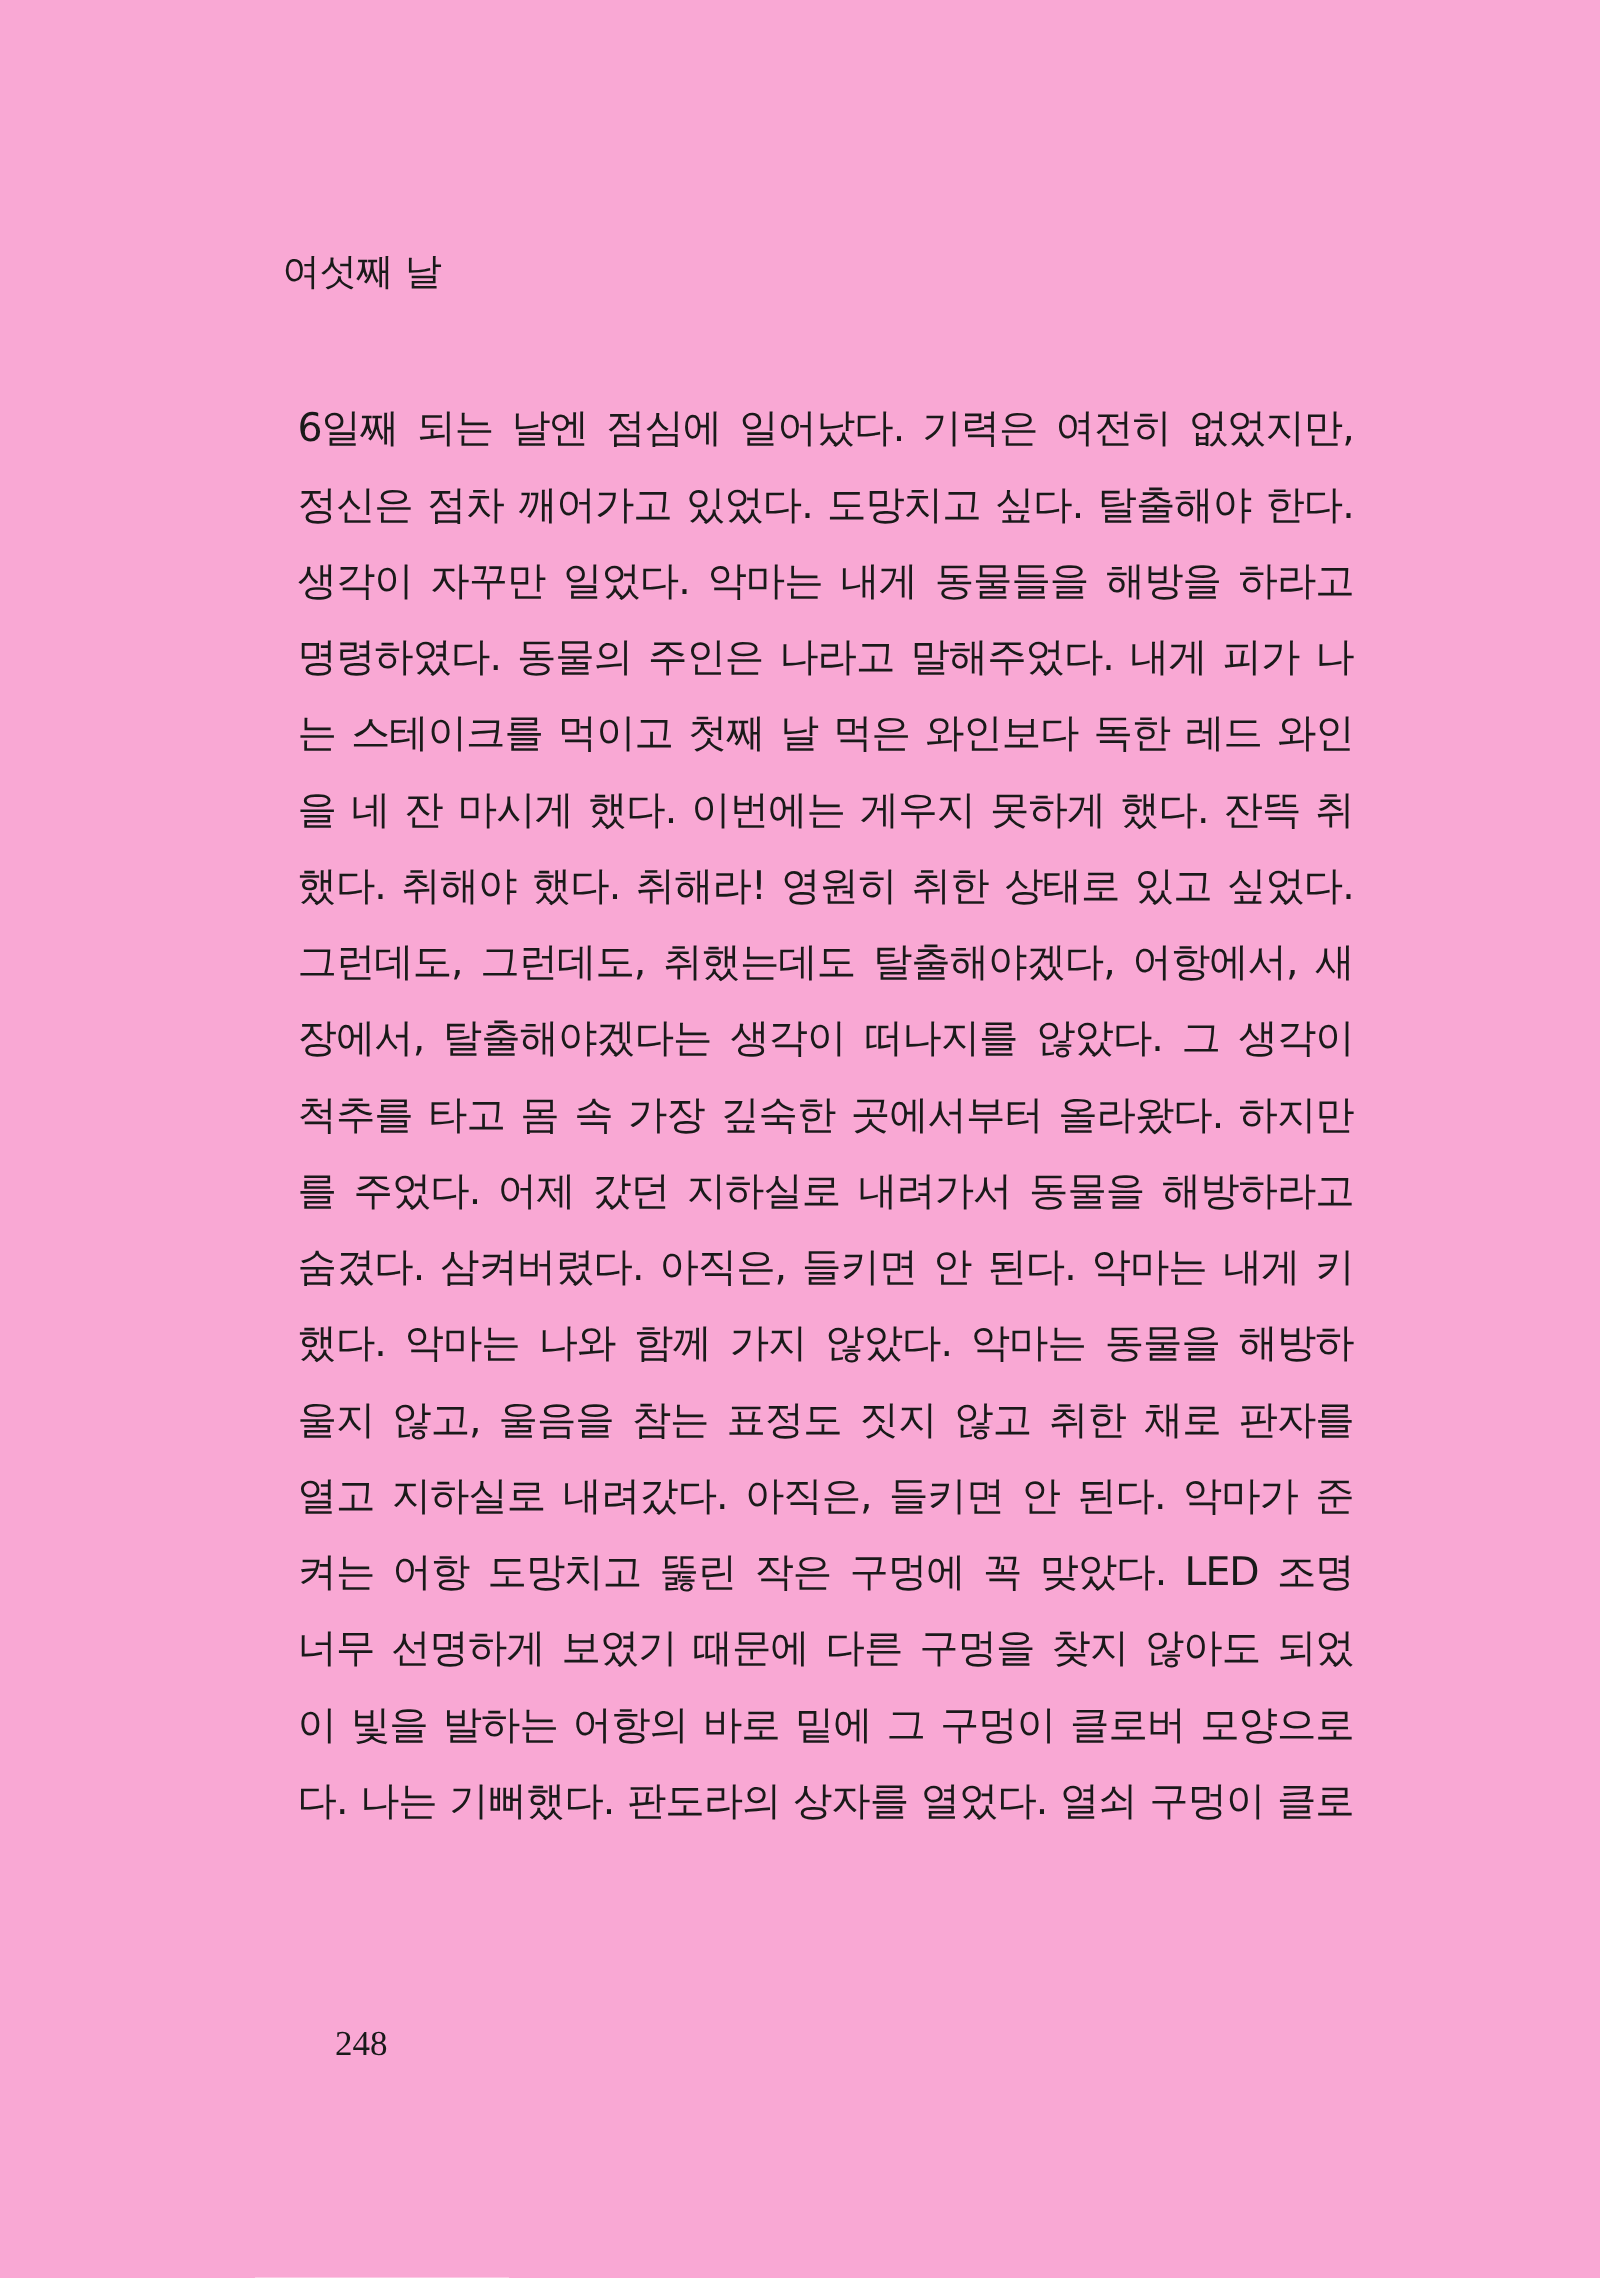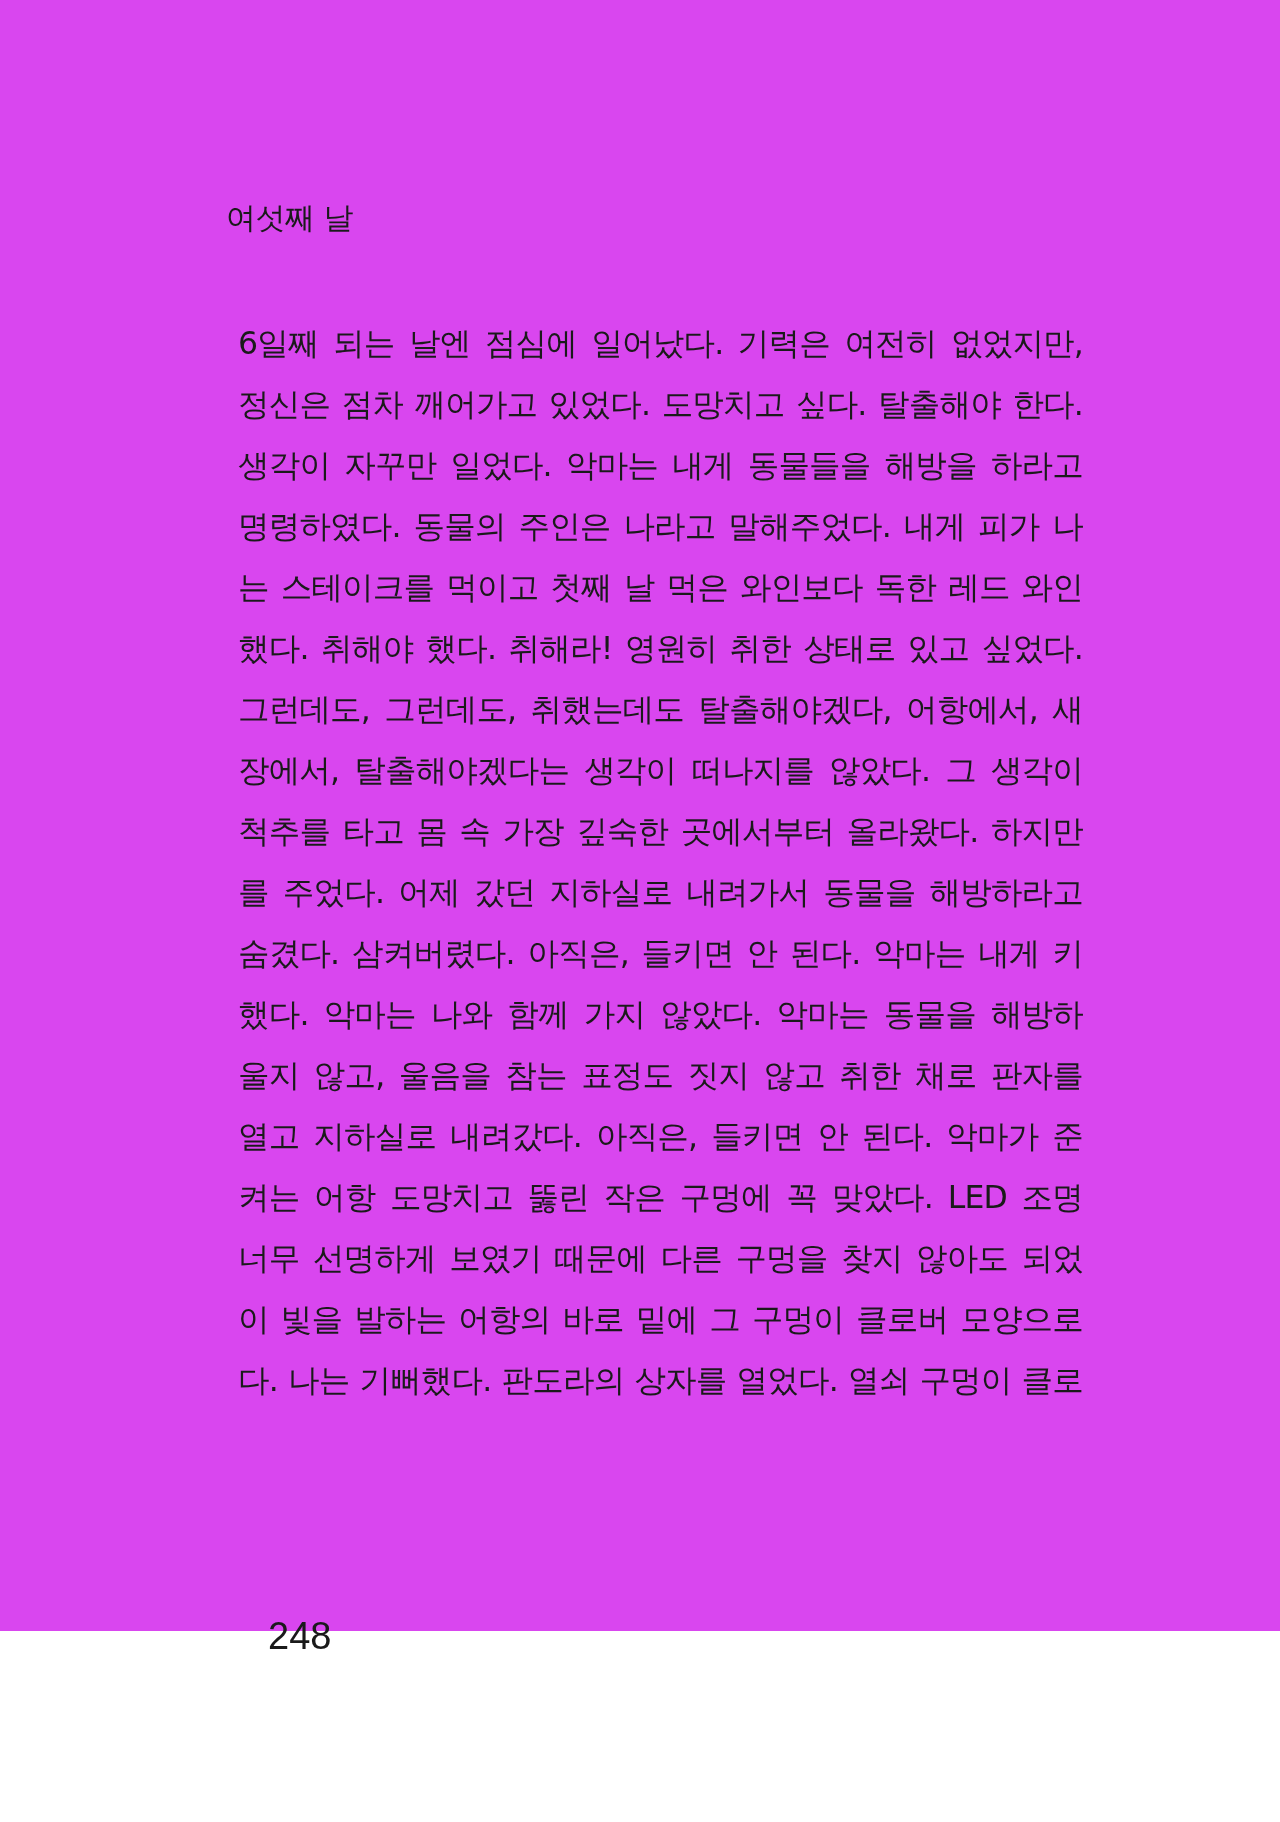--- a/index.html
+++ b/index.html
@@ -12,22 +12,22 @@
       height: 1822px;
       position: relative;
       overflow: hidden;
       color: #1a1a1a;
       font-family: "DejaVu Sans", "Liberation Sans", sans-serif;
     }
     .page {
       position: absolute;
       left: 0; top: 0;
       width: 1280px;
-      height: 1631px;
-      background: #d946ef;
+      height: 1822px;
+      background: #f9a8d4;
     }
     .chapter-title {
       position: absolute;
       left: 226px;
       top: 196px;
       font-size: 30px;
       line-height: 44px;
       letter-spacing: -0.5px;
       white-space: nowrap;
     }
@@ -44,38 +44,39 @@
       font-size: 31.5px;
       white-space: nowrap;
       text-align: justify;
       text-align-last: justify;
       letter-spacing: -0.8px;
     }
     .page-number {
       position: absolute;
       left: 268px;
       top: 1616px;
-      font-family: Liberation Sans, sans-serif;
-      font-size: 38px;
+      font-family: Liberation Serif, serif;
+      font-size: 28px;
       line-height: 40px;
       color: #1a1a1a;
     }
   </style>
 </head>
 <body>
 
 <div class="page">
   <div class="chapter-title">여섯째 날</div>
 
   <div class="body-text">
     <span class="line">6일째 되는 날엔 점심에 일어났다. 기력은 여전히 없었지만,</span>
     <span class="line">정신은 점차 깨어가고 있었다. 도망치고 싶다. 탈출해야 한다.</span>
     <span class="line">생각이 자꾸만 일었다. 악마는 내게 동물들을 해방을 하라고</span>
     <span class="line">명령하였다. 동물의 주인은 나라고 말해주었다. 내게 피가 나</span>
     <span class="line">는 스테이크를 먹이고 첫째 날 먹은 와인보다 독한 레드 와인</span>
+    <span class="line">을 네 잔 마시게 했다. 이번에는 게우지 못하게 했다. 잔뜩 취</span>
     <span class="line">했다. 취해야 했다. 취해라! 영원히 취한 상태로 있고 싶었다.</span>
     <span class="line">그런데도, 그런데도, 취했는데도 탈출해야겠다, 어항에서, 새</span>
     <span class="line">장에서, 탈출해야겠다는 생각이 떠나지를 않았다. 그 생각이</span>
     <span class="line">척추를 타고 몸 속 가장 깊숙한 곳에서부터 올라왔다. 하지만</span>
     <span class="line">를 주었다. 어제 갔던 지하실로 내려가서 동물을 해방하라고</span>
     <span class="line">숨겼다. 삼켜버렸다. 아직은, 들키면 안 된다. 악마는 내게 키</span>
     <span class="line">했다. 악마는 나와 함께 가지 않았다. 악마는 동물을 해방하</span>
     <span class="line">울지 않고, 울음을 참는 표정도 짓지 않고 취한 채로 판자를</span>
     <span class="line">열고 지하실로 내려갔다. 아직은, 들키면 안 된다. 악마가 준</span>
     <span class="line">켜는 어항 도망치고 뚫린 작은 구멍에 꼭 맞았다. LED 조명</span>

